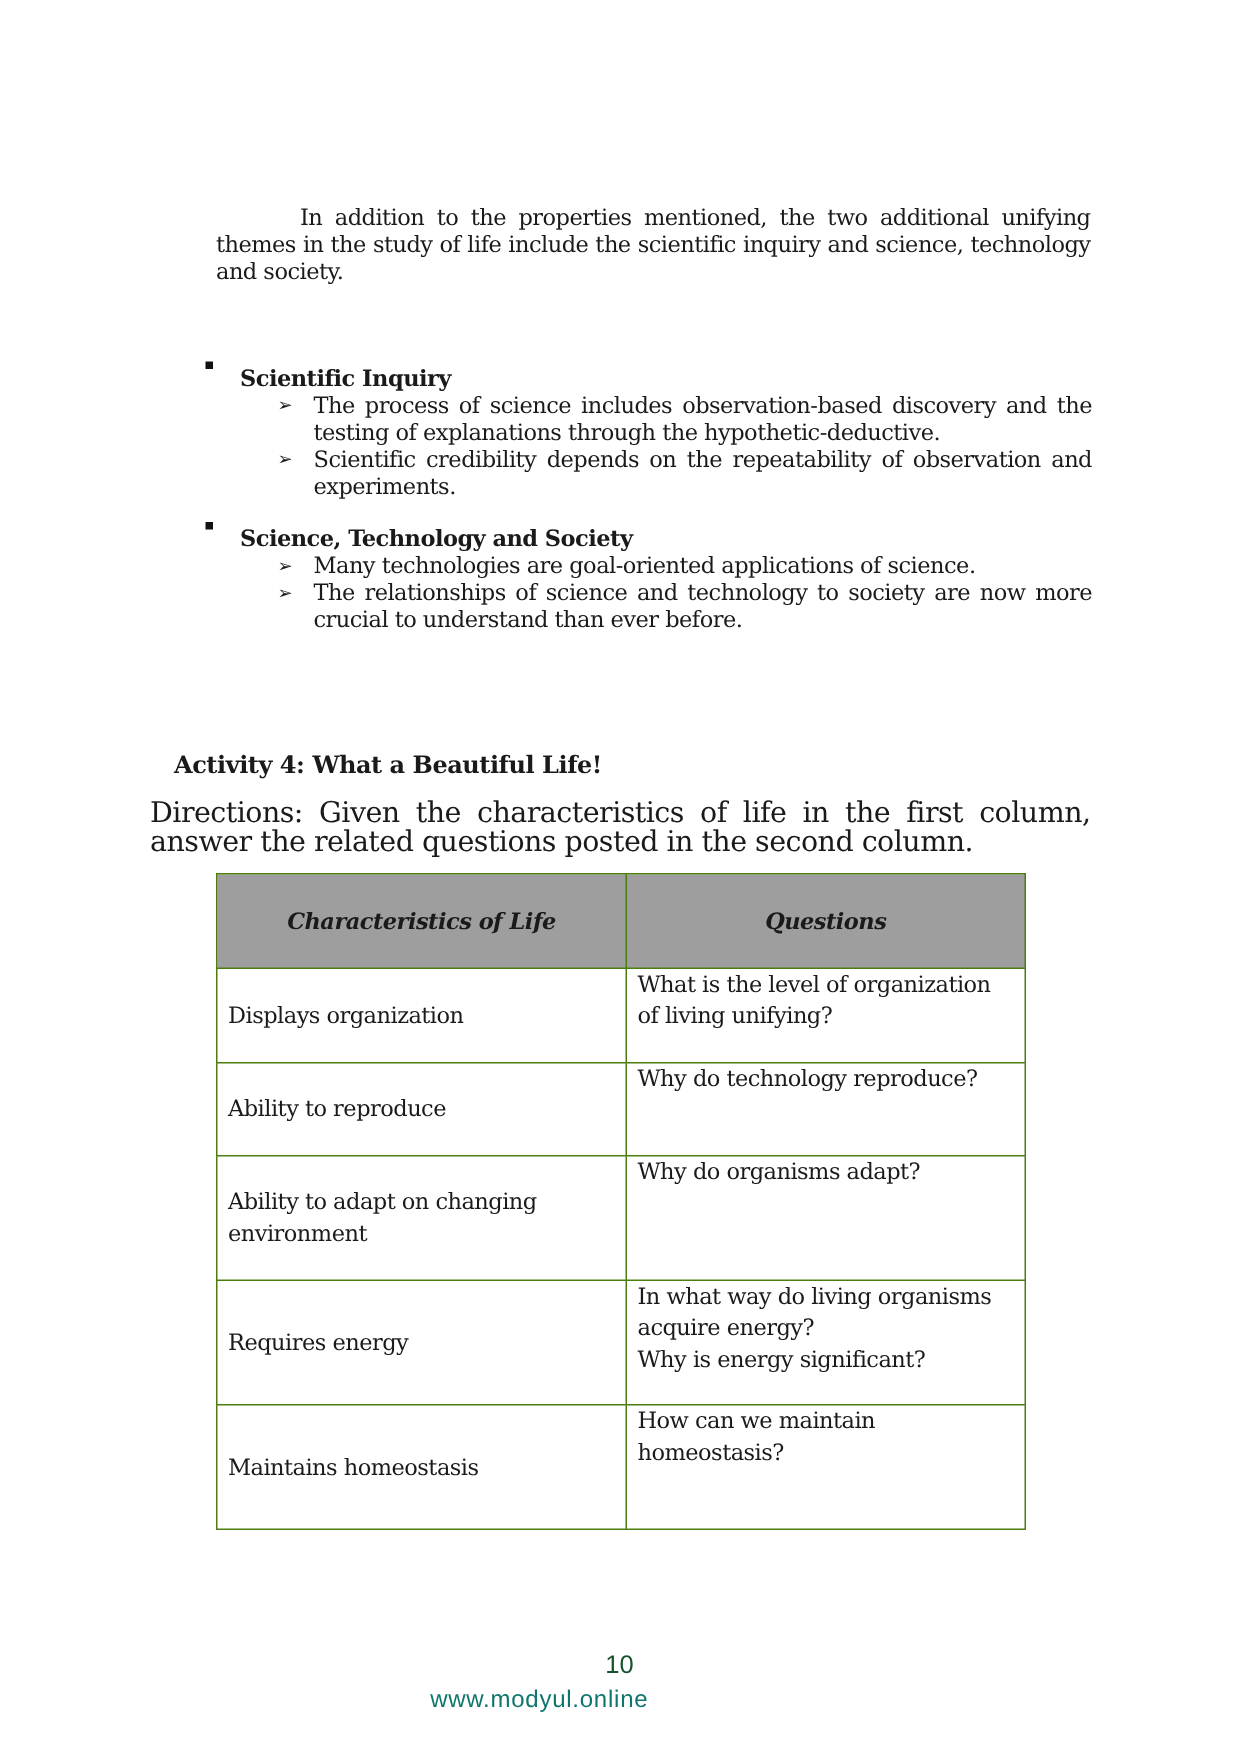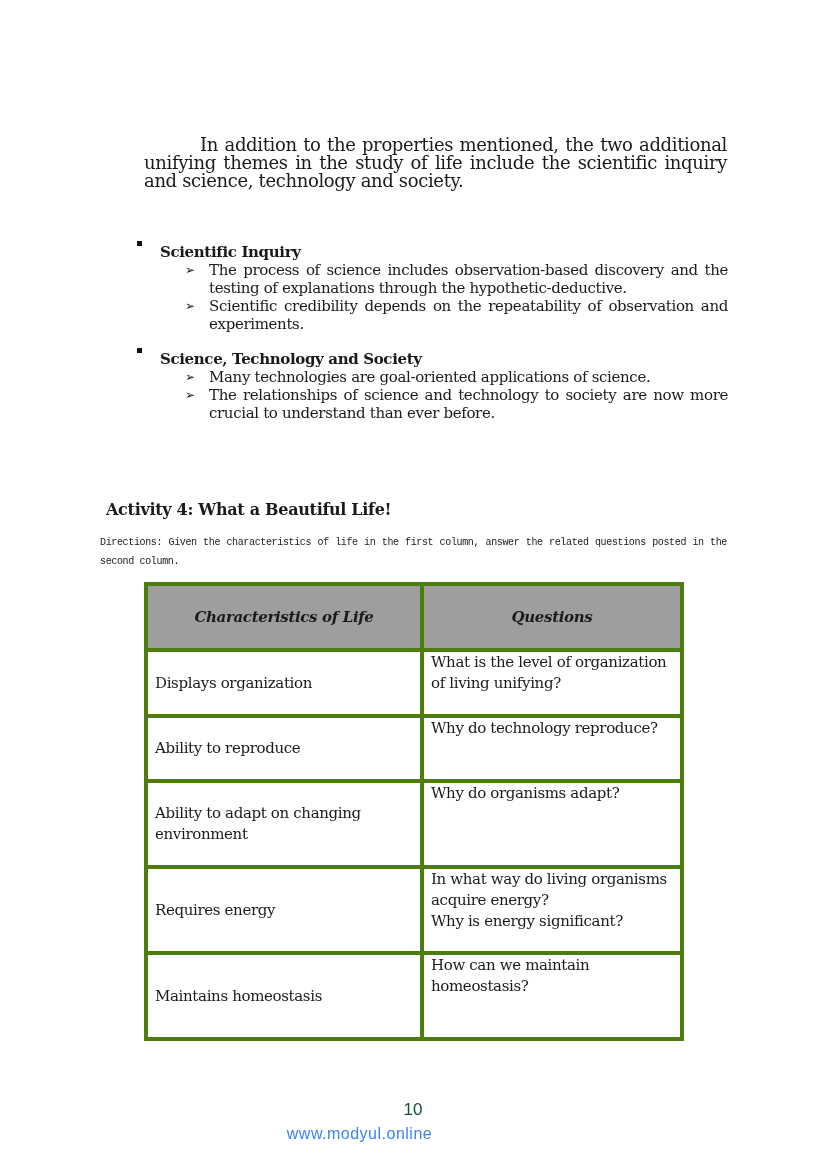--- a/index.html
+++ b/index.html
@@ -1,49 +1,49 @@
 <!DOCTYPE html>
 <html><head>
 <meta charset="utf-8">
 <style>
   html, body { margin: 0; padding: 0; background: #ffffff; }
   body { width: 826px; height: 1169px; position: relative; overflow: hidden;
          font-family: "DejaVu Serif", "Liberation Serif", serif; color: #1a1a1a; }
   .page { position: absolute; inset: 0; }
   .para { position: absolute; left: 144px; width: 583px; top: 136px;
-          font-size: 18px; line-height: 18px; text-align: justify; letter-spacing: -0.35px; }
+          font-size: 15px; line-height: 18px; text-align: justify; letter-spacing: -0.35px; }
   .para .indent { display: inline-block; width: 56px; }
   .section { position: absolute; left: 136px; width: 592px; font-size: 15px; line-height: 18px; letter-spacing: -0.35px; }
   .sec1 { top: 226px; }
   .sec2 { top: 333px; }
   .sec-head { display: flex; align-items: center; }
   .square { display: inline-block; width: 5px; height: 5px; background: #111; margin-right: 18px; margin-left: 1px; }
   .sec-title { font-weight: bold; margin-top: 17px; }
   .sub { display: flex; margin-left: 49px; text-align: justify; }
   .arrow { width: 24px; flex: 0 0 24px; font-size: 12px; font-family: "DejaVu Sans", sans-serif; }
   .sub-text { flex: 1; }
-  .activity-title { position: absolute; left: 106px; top: 500px; font-size: 16px; font-weight: bold; letter-spacing: -0.3px; }
-  .directions { position: absolute; left: 100px; width: 627px; top: 533px; font-size: 10px; line-height: 19px; text-align: justify; letter-spacing: -0.35px; font-family: Liberation Mono, monospace; }
+  .activity-title { position: absolute; left: 116px; top: 500px; font-size: 16px; font-weight: bold; letter-spacing: -0.3px; }
+  .directions { position: absolute; left: 100px; width: 627px; top: 533px; font-size: 19px; line-height: 19px; text-align: justify; letter-spacing: -0.35px; }
   table.life { position: absolute; left: 144px; top: 582px; border-collapse: collapse; width: 540px;
                font-size: 15px; letter-spacing: -0.35px; }
-  table.life th, table.life td { border: 4px solid #4d7c0f; vertical-align: top; }
+  table.life th, table.life td { border: 1px solid #4d7c0f; vertical-align: top; }
   table.life th { background: #9e9e9e; height: 60px; font-style: italic; font-weight: bold; text-align: center; vertical-align: middle; font-size: 15px; }
   table.life td { padding: 0 7px; line-height: 21px; }
   table.life td.c1 { width: 258px; vertical-align: middle; }
   table.life td.c2 { padding-top: 0; }
   .r1 td { height: 62px; }
   .r2 td { height: 61px; }
   .r3 td { height: 82px; }
   .r4 td { height: 82px; }
   .r5 td { height: 82px; }
   .r3 td.c1 { vertical-align: top; }
   .page-num { position: absolute; left: 0; width: 826px; top: 1100px; text-align: center;
               font-family: "Liberation Sans", sans-serif; font-size: 17px; color: #14532d; }
   .watermark { position: absolute; left: 0; width: 719px; top: 1125px; text-align: center;
-               font-family: "Liberation Sans", sans-serif; font-size: 16px; color: #3b82f6; letter-spacing: 0.5px; }
+               font-family: "Liberation Sans", sans-serif; font-size: 16px; color: #0f766e; letter-spacing: 0.5px; }
 </style>
 </head>
 <body>
 
 <div class="page">
 
   <p class="para" style="margin:0;"><span class="indent"></span><span>In addition to the properties mentioned, the two additional unifying themes in the study of life include the scientific inquiry and science, technology and society.</span></p>
 
   <div class="section sec1">
     <div class="sec-head">

